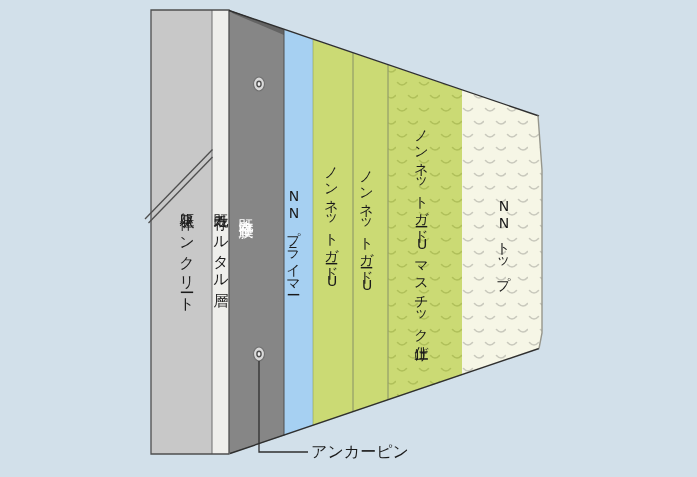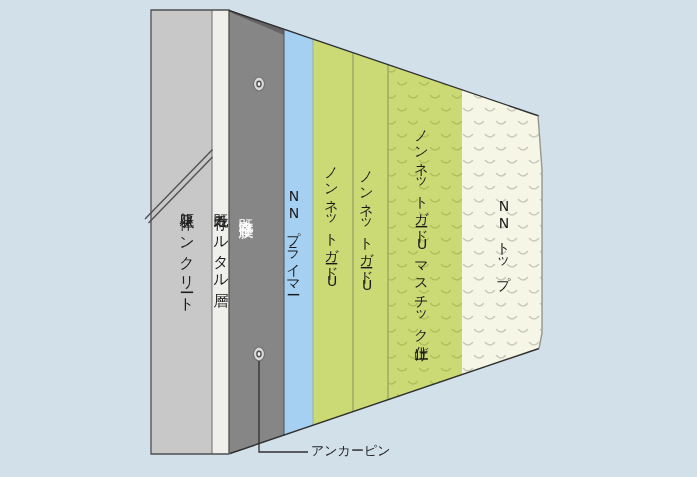--- a/index.html
+++ b/index.html
@@ -20,21 +20,21 @@
     white-space: nowrap;
     font-size: 14px;
     color: #1a1a1a;
     letter-spacing: 0.5px;
   }
   .vlabel.light { color: #ffffff; }
   .hlabel {
     position: absolute;
     line-height: 1;
     white-space: nowrap;
-    font-size: 13px;
+    font-size: 16px;
     color: #1a1a1a;
     text-align: right;
   }
   .lbl-concrete { left: 179px; top: 201px; font-size: 15px; letter-spacing: 2.5px; }
   .lbl-mortar   { left: 213px; top: 202px; font-size: 15px; letter-spacing: 2px; }
   .lbl-coating  { left: 238px; top: 207px; font-size: 15px; letter-spacing: 1.5px; }
   .lbl-primer   { left: 287px; top: 188px; }
   .lbl-guard1   { left: 325px; top: 157px; }
   .lbl-guard2   { left: 360px; top: 161px; }
   .lbl-mastic   { left: 415px; top: 120px; }

